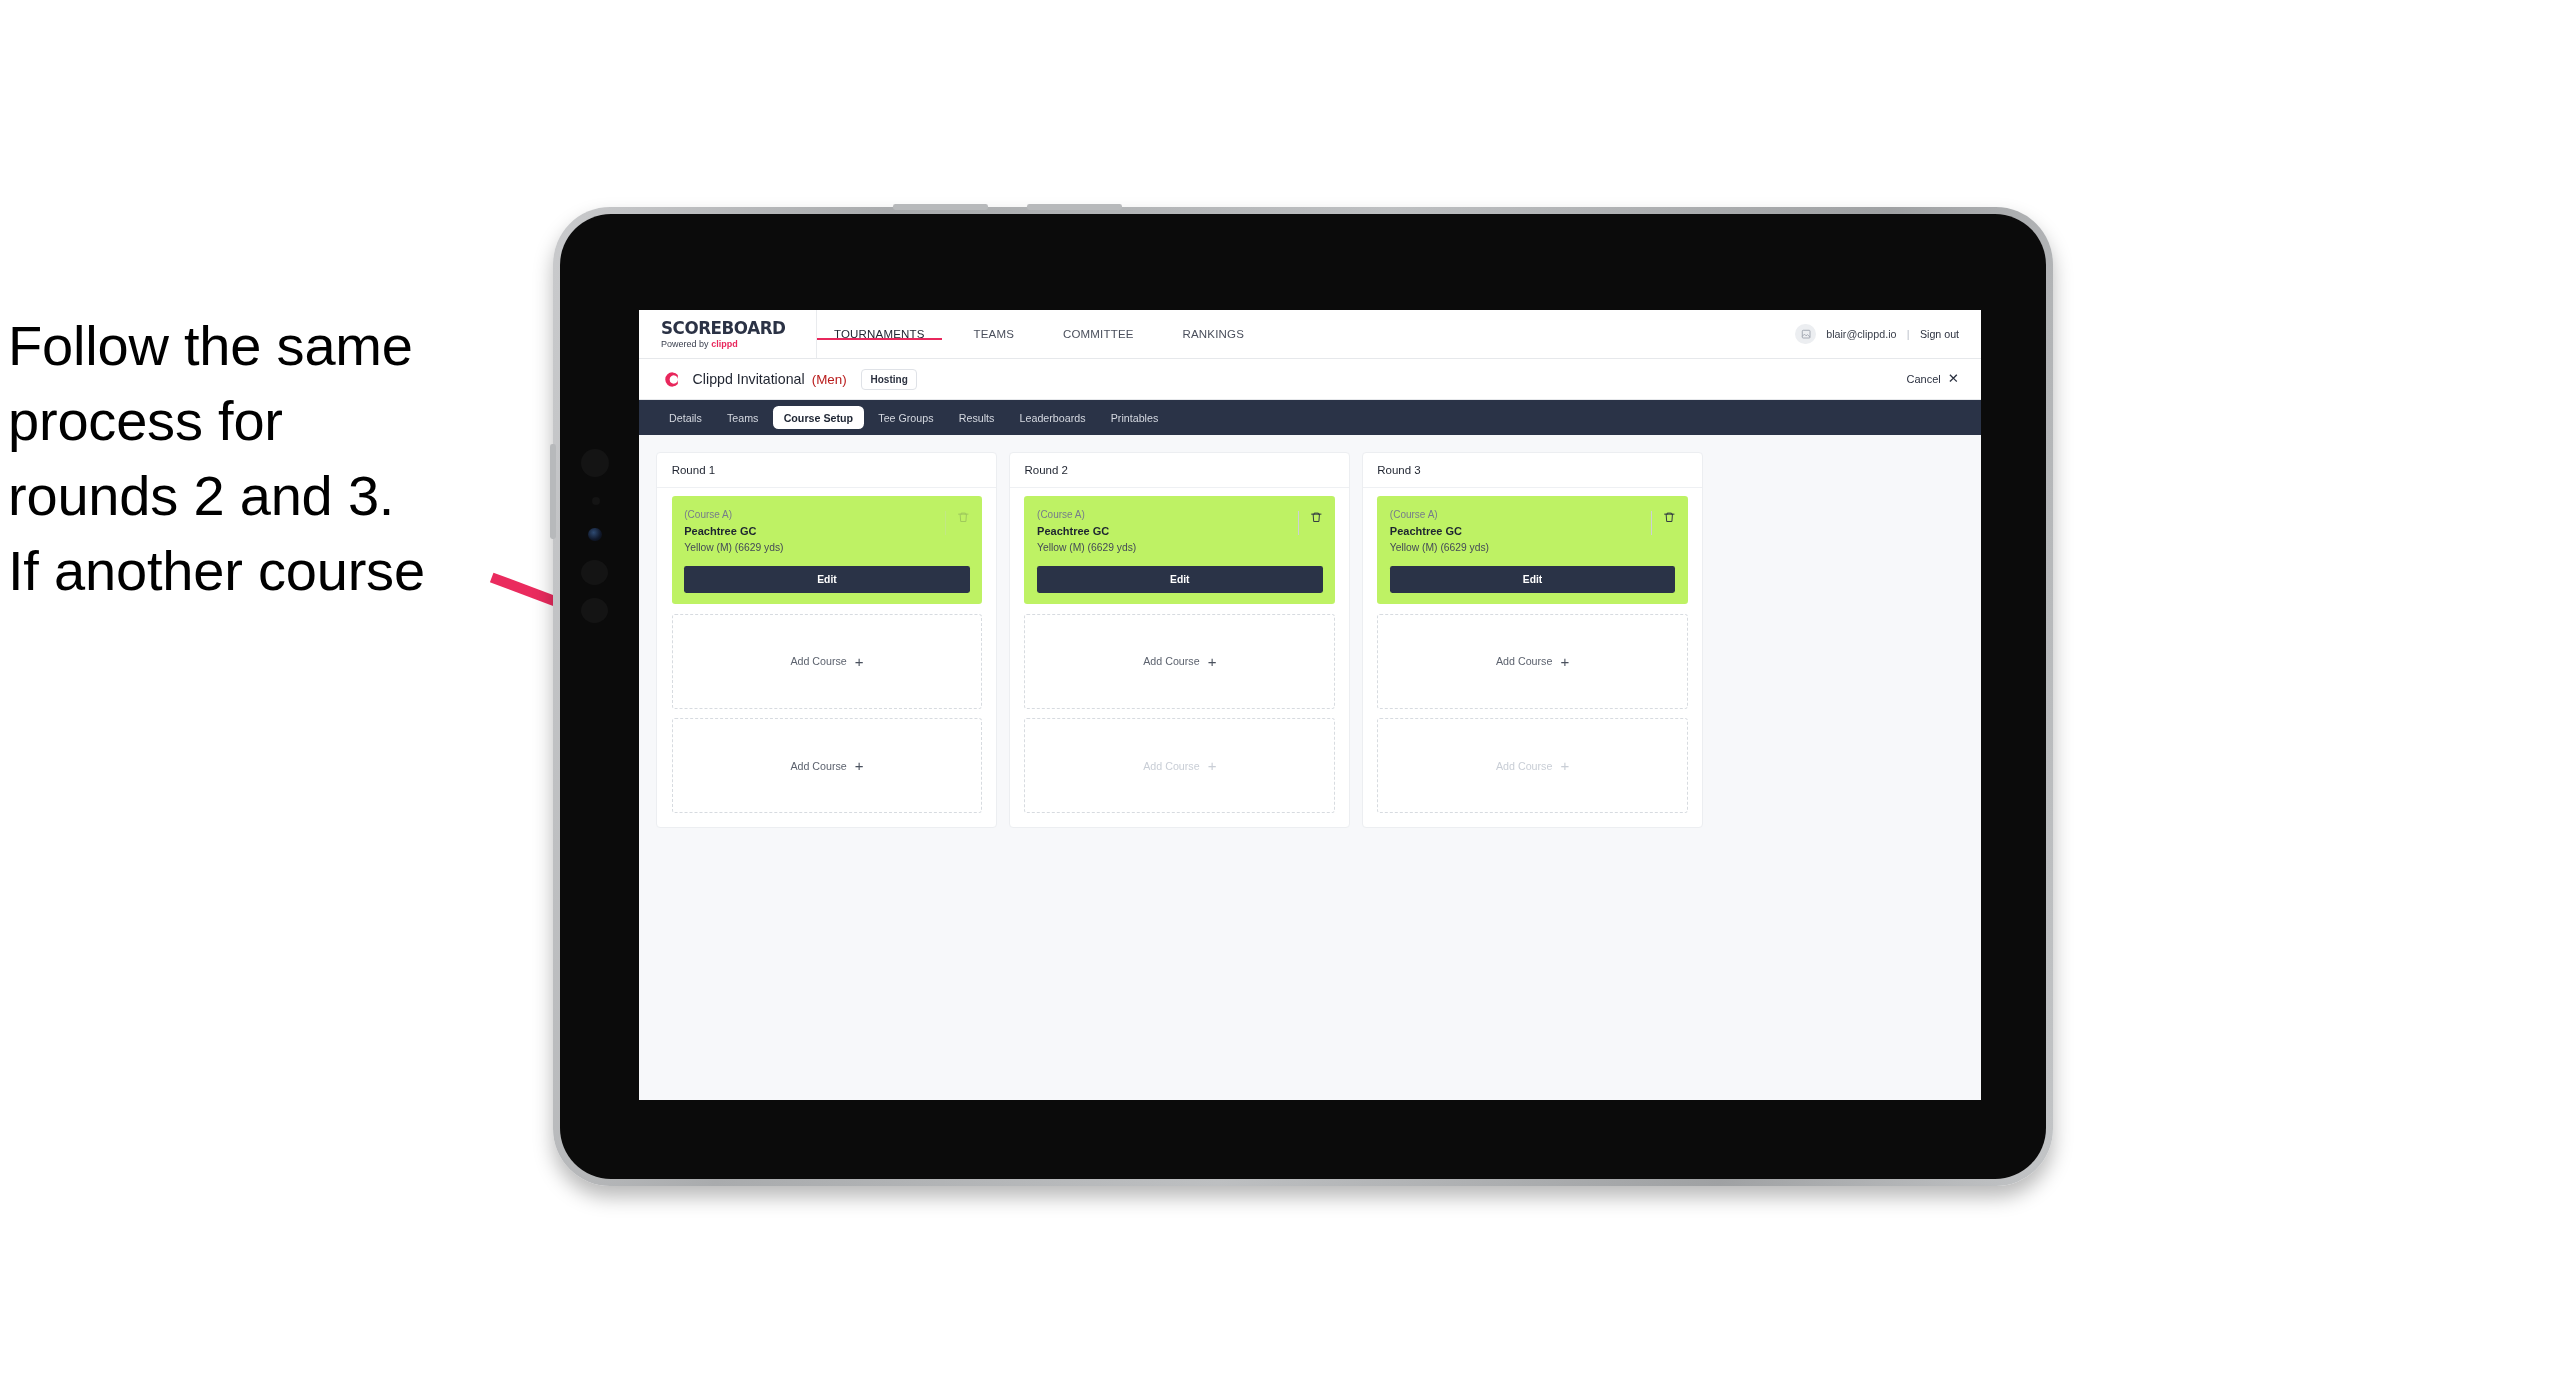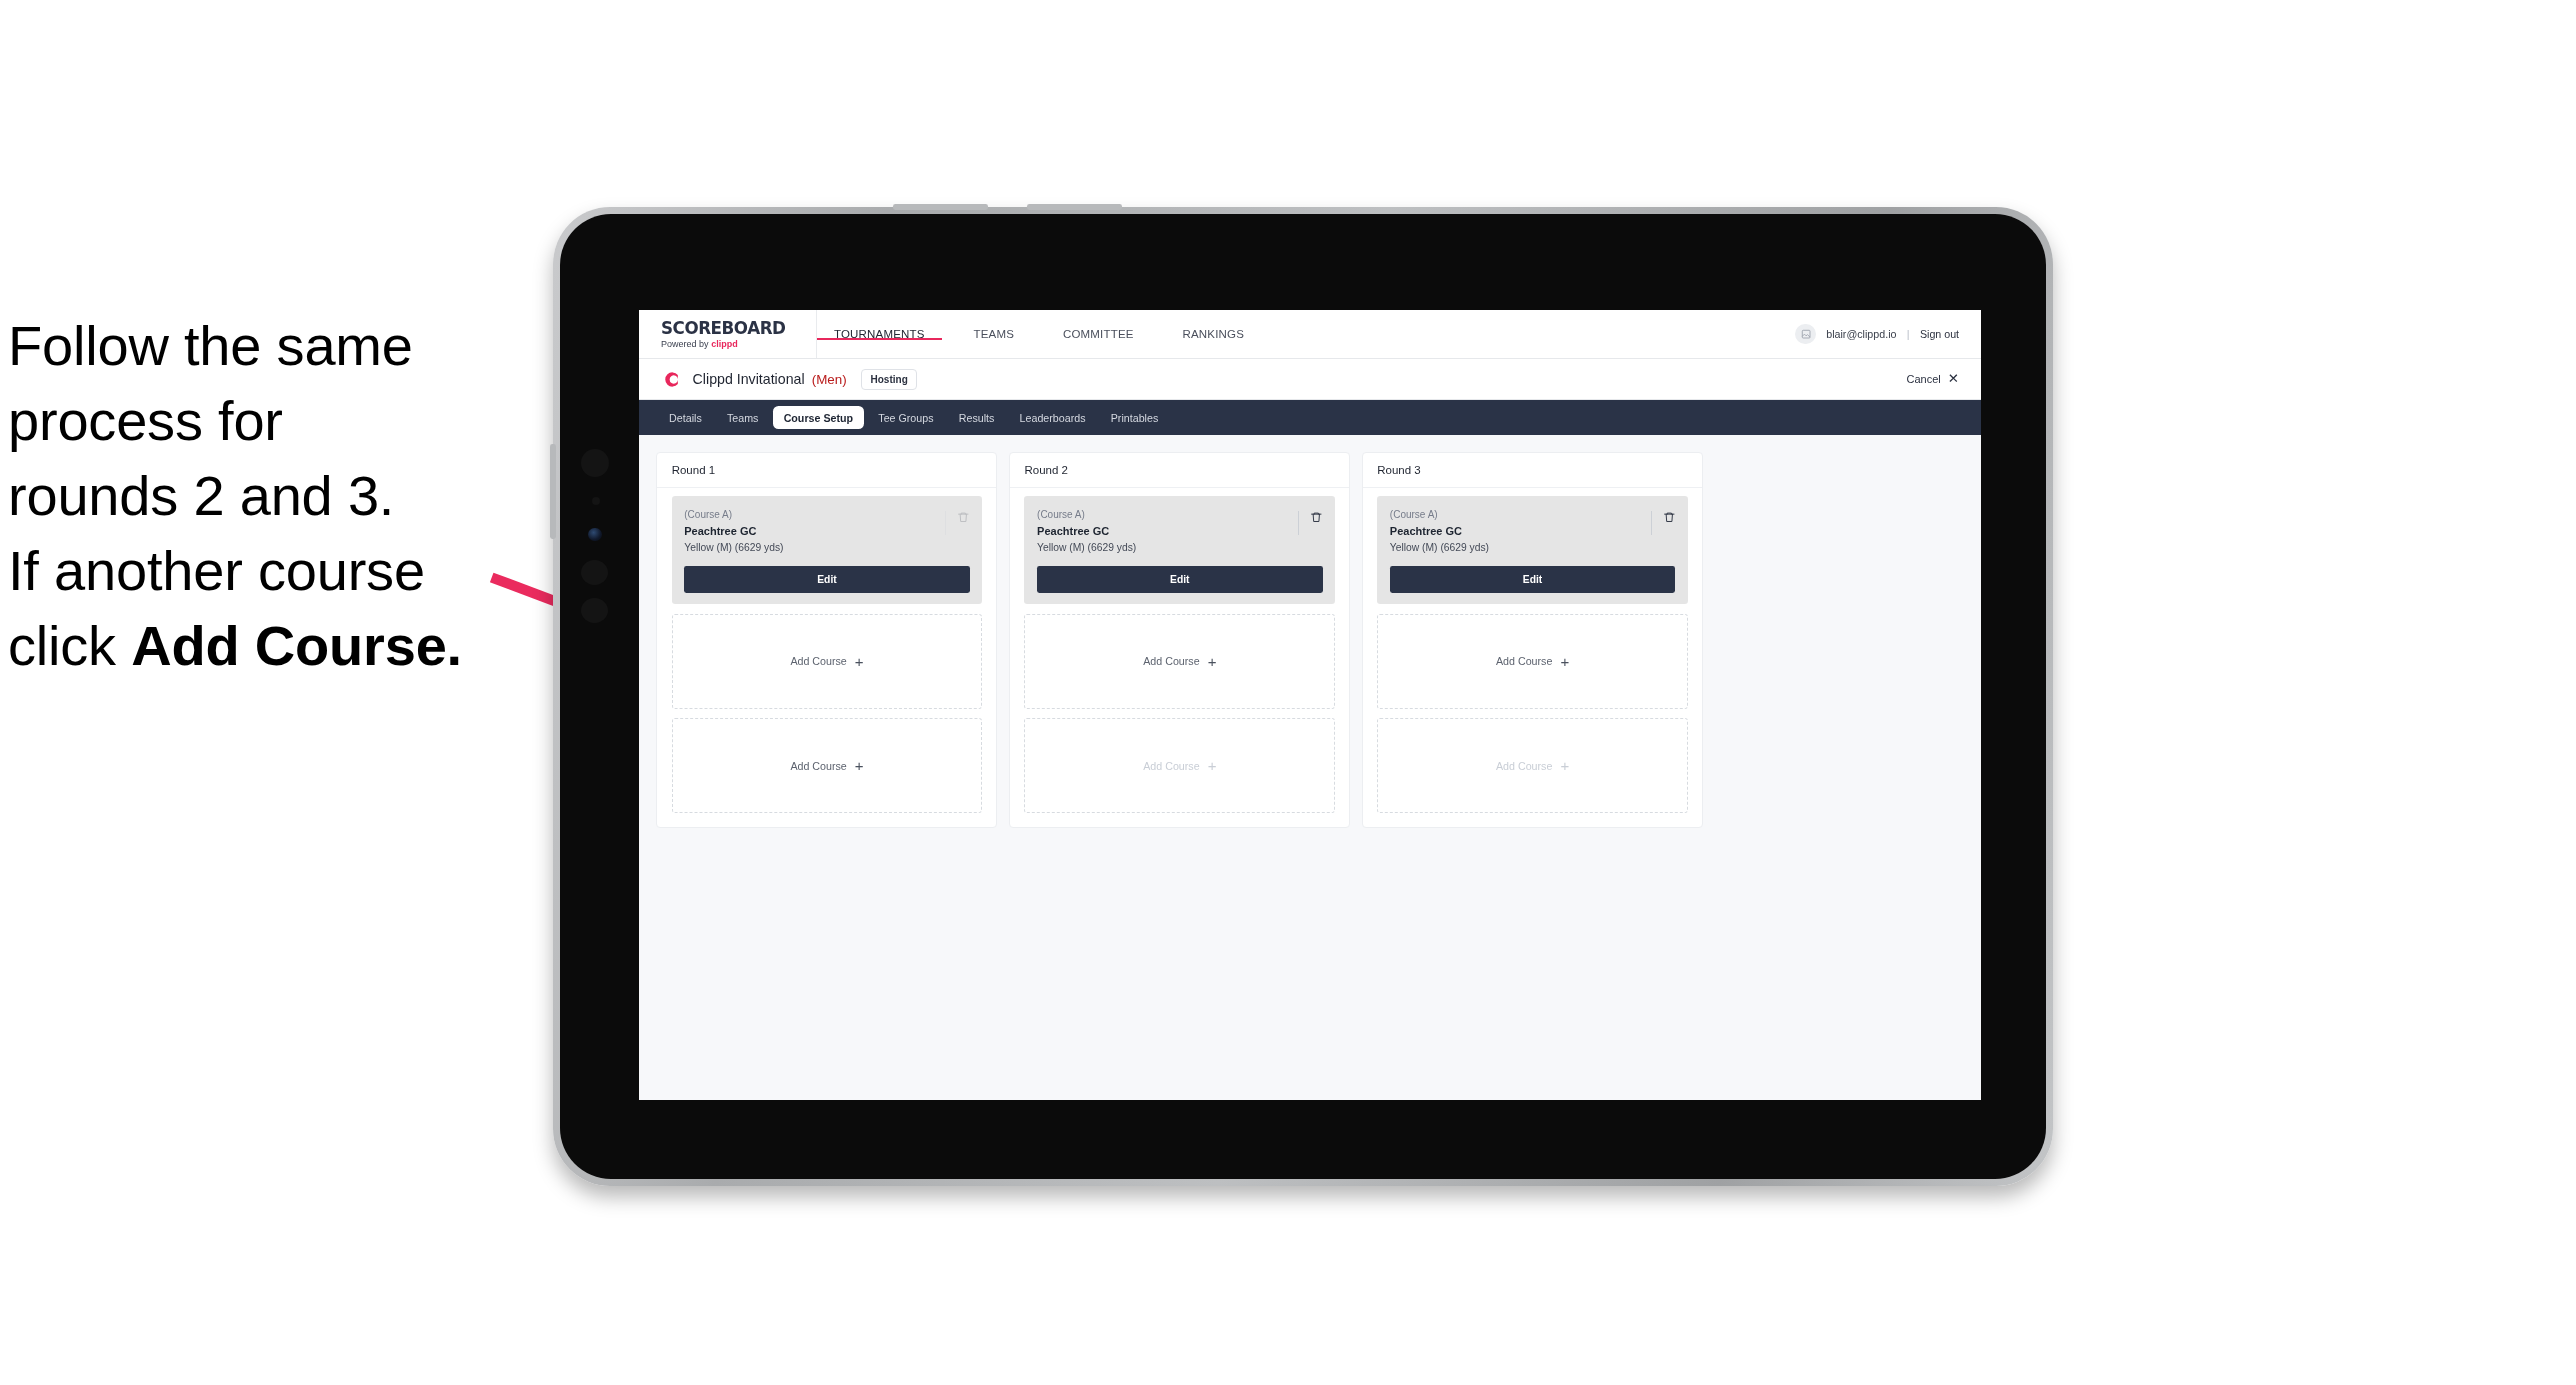--- a/index.html
+++ b/index.html
@@ -167,21 +167,21 @@
     margin-right: 11px;
   }
   .round-head {
     padding: 11px 14.2px;
     font-size: 11.5px; color: #1f2430; font-weight: 400;
     border-bottom: 0.8px solid #eef0f3;
   }
   .round-body { padding: 8px 14.2px 14.2px; }
 
   .course-card {
-    background: #e5e5e5;
+    background: #bef264;
     border-radius: 3.2px;
     padding: 11px 12.6px 11px;
     position: relative;
     margin-bottom: 9.5px;
   }
   .course-meta { display: flex; align-items: flex-start; }
   .course-text { flex: 1; }
   .course-label { font-size: 10px; color: #767c8a; line-height: 1.55; }
   .course-name { font-size: 11px; color: #1d2430; font-weight: 700; line-height: 1.55; }
   .course-tee { font-size: 10.3px; color: #444a57; line-height: 1.6; }
@@ -220,21 +220,20 @@
 </head>
 <body>
 
 <div id="stage">
 
   <div class="annotation">
     <span class="ln">Follow the same</span>
     <span class="ln">process for</span>
     <span class="ln">rounds 2 and 3.</span>
     <span class="ln">If another course</span>
-    <span class="ln"><span>click </span><b>Add Course.</b></span>
   </div>
 
   <svg class="arrow-svg" viewBox="0 0 420 180">
     <line x1="22" y1="31" x2="330" y2="147" stroke="#ea2b5e" stroke-width="13" stroke-linecap="butt"></line>
     <polygon points="348,110 358,168 290,150" fill="#ea2b5e"></polygon>
   </svg>
 
   <div class="tablet">
     <div class="tablet-inner">
 

